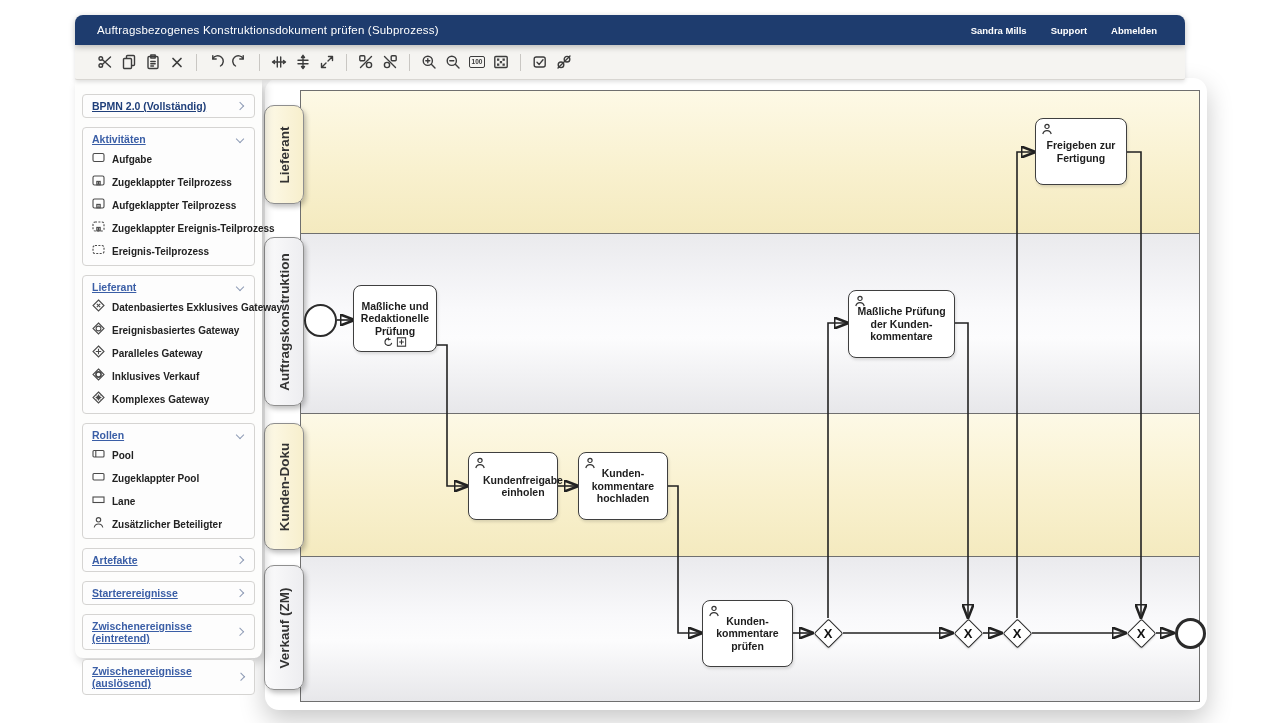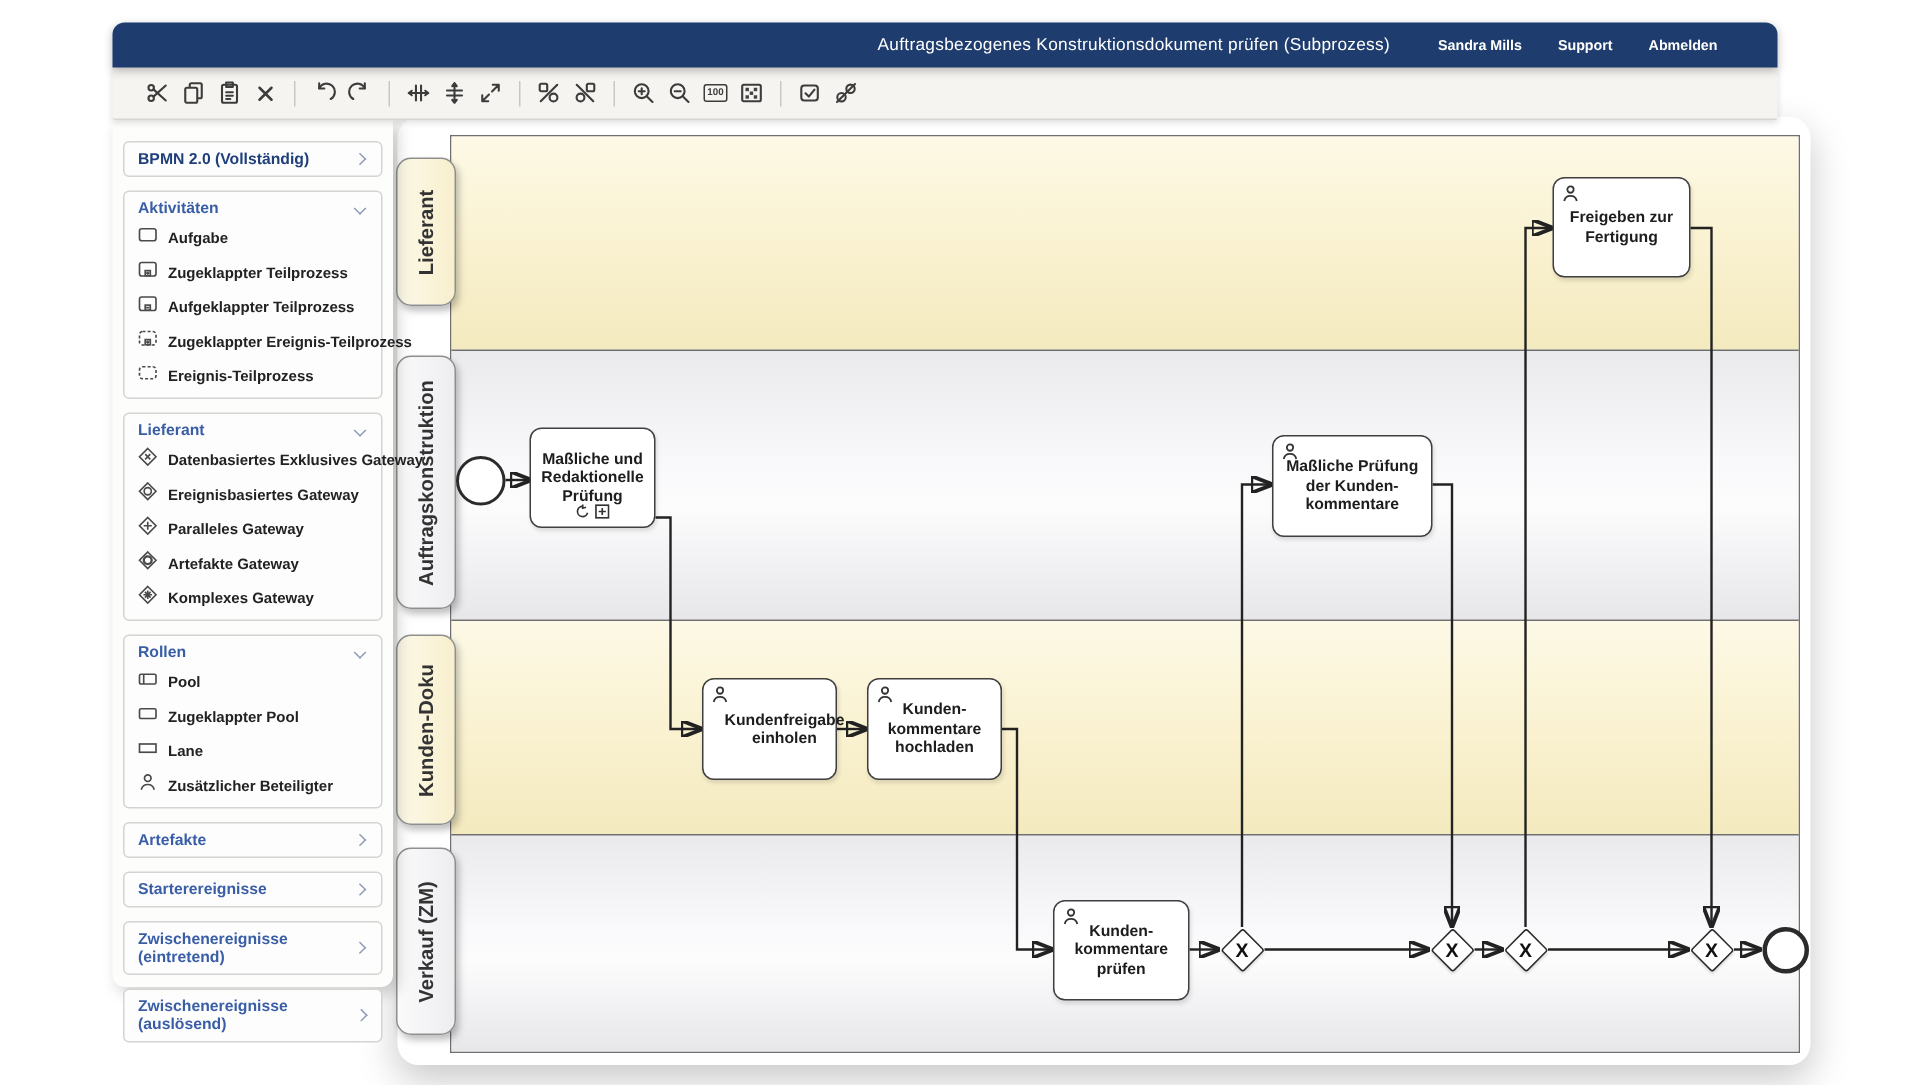--- a/index.html
+++ b/index.html
@@ -1,40 +1,40 @@
 <!DOCTYPE html>
 <html><head>
 <meta charset="utf-8">
 <style>
   html,body{margin:0;padding:0;background:#ffffff;width:1280px;height:723px;overflow:hidden;
     font-family:"Liberation Sans","DejaVu Sans",sans-serif;}
 
   
   #titlebar{position:absolute;left:75px;top:15px;width:1110px;height:30px;background:#1e3c6e;
-    border-radius:8px 8px 0 0;display:flex;align-items:center;justify-content:flex-end;
+    border-radius:8px 8px 0 0;display:flex;align-items:center;justify-content:space-between;
     box-shadow:0 2px 6px rgba(0,0,0,.25);z-index:40;}
   #titlebar .ttl{color:#fff;font-size:11.5px;padding-left:22px;letter-spacing:.2px;}
-  #titlebar .right{display:flex;gap:24px;padding-right:40px;margin-left:32px;}
+  #titlebar .right{display:flex;gap:24px;padding-right:28px;margin-left:32px;}
   #titlebar .right span{color:#fff;font-size:9.5px;font-weight:700;cursor:pointer;}
 
   #toolbar{position:absolute;left:75px;top:45px;width:1110px;height:35px;background:#f5f4f1;
     border-bottom:1px solid #d8d6d2;display:flex;align-items:center;padding-left:18px;box-sizing:border-box;
     box-shadow:0 2px 4px rgba(0,0,0,.12);z-index:39;border-radius:0 0 2px 2px;}
   .tbtn{width:24px;height:24px;display:flex;align-items:center;justify-content:center;border-radius:3px;cursor:pointer;}
   .tbtn svg{stroke:#3c3c3c;fill:none;stroke-width:1.4;stroke-linecap:round;stroke-linejoin:round;}
   .tsep{width:1px;height:17px;background:#c9c7c3;margin:0 7px;}
   .zoom100{font-size:6.5px;font-weight:700;color:#3c3c3c;border:1.3px solid #3c3c3c;border-radius:2px;
     padding:1.5px 1.5px;line-height:1;}
 
   
   #sidebar{position:absolute;left:75px;top:80px;width:187px;height:578px;background:#fdfdfc;
     border-radius:0 0 8px 8px;box-shadow:3px 4px 10px rgba(0,0,0,.18);z-index:30;padding-top:14px;box-sizing:border-box;}
   .spanel{margin:0 7px 9px 7px;background:#fdfdfd;border:1px solid #d5d4d2;border-radius:4px;padding:5px 9px;}
   .srow{display:flex;align-items:center;justify-content:space-between;cursor:pointer;}
-  .srow .lbl{font-size:10.5px;font-weight:700;color:#1f3f7a;}
+  .srow .lbl{font-size:10.5px;font-weight:700;color:#1f3f7a;text-decoration:underline;}
   .srow .lbl.blue{color:#3a5ea6;font-weight:700;}
   .chev{width:5px;height:5px;border-right:1.4px solid #8e9bb5;border-bottom:1.4px solid #8e9bb5;
     transform:rotate(-45deg);margin-right:2px;}
   .chev.down{transform:rotate(45deg);}
   .sitem{display:flex;align-items:center;gap:7px;margin-top:5px;cursor:pointer;}
   .sitem svg{stroke:#4a4a4a;fill:none;stroke-width:1.1;flex:0 0 auto;}
   .sitem .ilbl{font-size:10px;color:#222;font-weight:700;white-space:nowrap;}
 
   
   #canvas{position:absolute;left:265px;top:78px;width:942px;height:632px;background:#fff;
@@ -273,21 +273,21 @@
             <path d="M6.5 1 L12 6.5 L6.5 12 L1 6.5 Z"></path>
             <path d="M6.5 3.8 V9.2 M3.8 6.5 H9.2"></path>
           </svg></span>
       <span class="ilbl">Paralleles Gateway</span>
       </div>
     <div class="sitem">
       <span><svg width="13" height="13" viewBox="0 0 13 13">
             <path d="M6.5 1 L12 6.5 L6.5 12 L1 6.5 Z"></path>
             <circle cx="6.5" cy="6.5" r="2.6" stroke-width="1.6"></circle>
           </svg></span>
-      <span class="ilbl">Artefakte Gateway</span>
+      <span class="ilbl">Inklusives Verkauf</span>
       </div>
     <div class="sitem">
       <span><svg width="13" height="13" viewBox="0 0 13 13">
             <path d="M6.5 1 L12 6.5 L6.5 12 L1 6.5 Z"></path>
             <path d="M6.5 3.6 V9.4 M3.6 6.5 H9.4 M4.6 4.6 L8.4 8.4 M8.4 4.6 L4.6 8.4"></path>
           </svg></span>
       <span class="ilbl">Komplexes Gateway</span>
       </div>
   </div>
 

